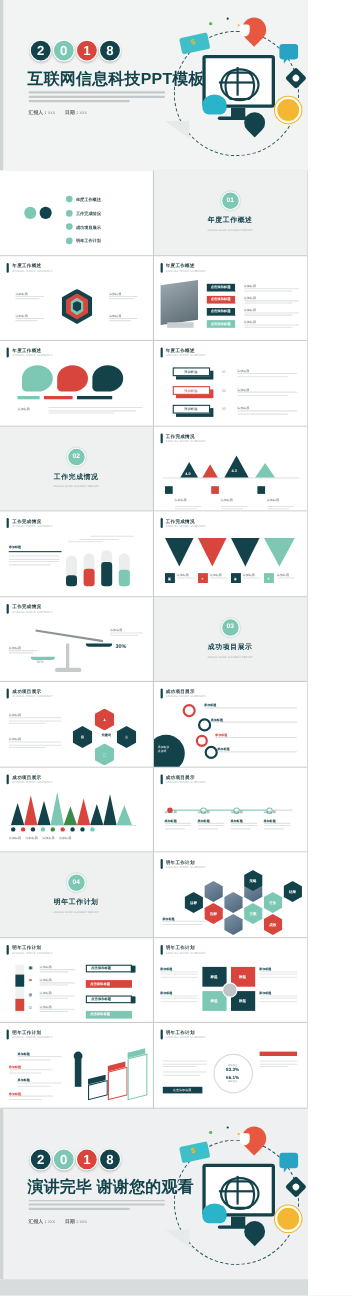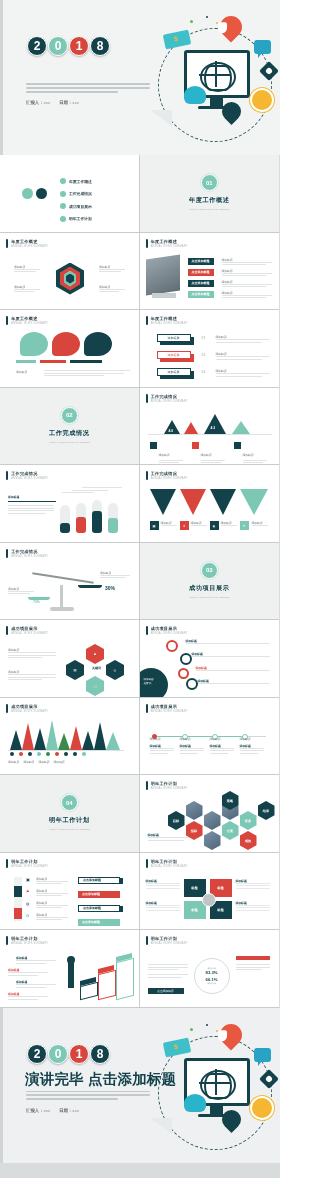--- a/index.html
+++ b/index.html
@@ -127,20 +127,21 @@
   <div class="slide w-full cover">
     <div class="edgebar"></div>
 
     <div class="ball-row">
       <div class="ball b1">2</div>
       <div class="ball b2">0</div>
       <div class="ball b3">1</div>
       <div class="ball b4">8</div>
     </div>
 
+    <div class="cover-title">互联网信息科技PPT模板</div>
     <div class="cover-sub">
       <div class="ln s1"></div>
         <div class="ln s1"></div>
         <div class="ln s2"></div>
     </div>
     <div class="cover-meta">
       <div><b>汇报人：</b><span>xxx</span></div>
       <div><b>日期：</b><span>xxx</span></div>
     </div>
 
@@ -843,21 +844,21 @@
   </div>
 
   <div class="slide w-full cover" style="background:#eef0f1;">
     <div class="edgebar"></div>
     <div class="ball-row">
       <div class="ball b1">2</div>
       <div class="ball b2">0</div>
       <div class="ball b3">1</div>
       <div class="ball b4">8</div>
     </div>
-    <div class="cover-title">演讲完毕  点击添加标题</div>
+    <div class="cover-title">演讲完毕  谢谢您的观看</div>
     <div class="cover-sub">
       <div class="ln s1"></div>
         <div class="ln s1"></div>
         <div class="ln s2"></div>
     </div>
     <div class="cover-meta">
       <div><b>汇报人：</b><span>xxx</span></div>
       <div><b>日期：</b><span>xxx</span></div>
     </div>
     <div class="art">

